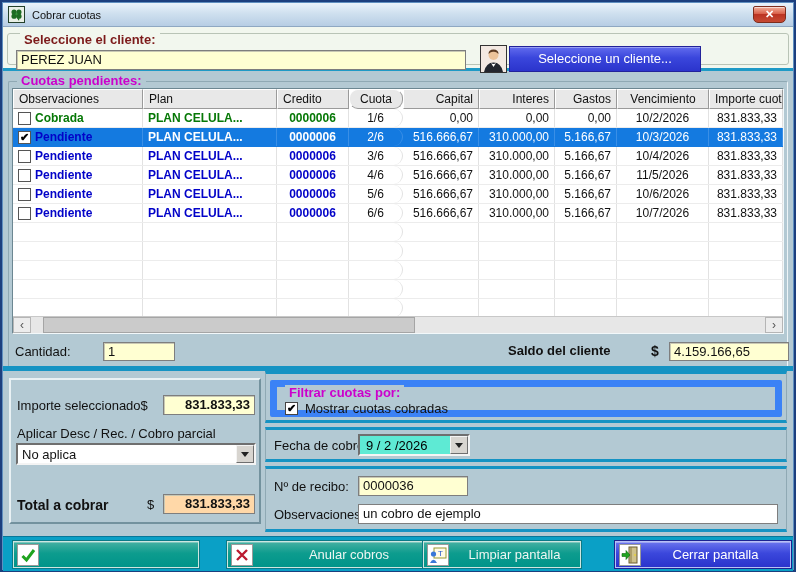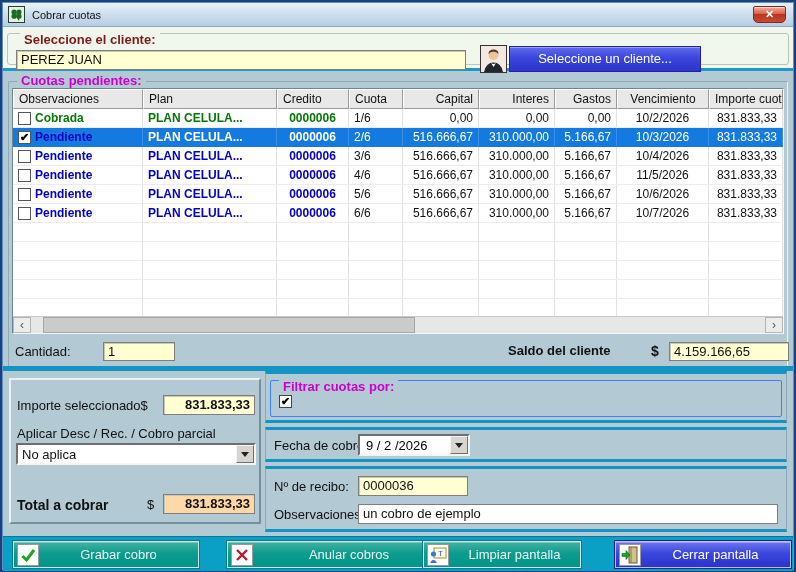--- a/index.html
+++ b/index.html
@@ -52,21 +52,21 @@
     background:#fff; overflow:hidden; }
   .t-header { display:flex; height:20px; }
   .th { background:#e8e8e8; font-size:12px; color:#111; padding:0 5px; line-height:18px;
     border-style:solid; border-width:1px; border-color:#fff #9a9a9a #9a9a9a #fff;
     white-space:nowrap; overflow:hidden; }
   .t-body { }
   .tr { display:flex; height:19px; border-bottom:1px solid #ececec; }
   .td { font-size:12px; color:#111; padding:0 5px; line-height:18px;
     border-right:1px solid #e2e2e2; white-space:nowrap; overflow:hidden; }
   .c0{width:130px;} .c1{width:134px;} .c2{width:72px; text-align:center;}
-  .c3{width:54px; } .c4{width:76px; text-align:right;}
+  .c3{width:54px; text-align:center;border-radius:9px;} .c4{width:76px; text-align:right;}
   .c5{width:76px; text-align:right;} .c6{width:62px; text-align:right;}
   .c7{width:92px; text-align:center;} .c8{flex:1; text-align:right;}
   .th.c4,.th.c5,.th.c6,.th.c8{text-align:right;} .th.c2{text-align:left;} .th.c7{text-align:center;}
   .obs-cell { display:flex; align-items:center; gap:4px; }
   .row-cb { width:13px; height:13px; background:#fff; border:1px solid #555; flex:0 0 13px;
     font-size:11px; line-height:11px; text-align:center; color:#000; font-weight:bold; }
   .tr.cobrada .statustext, .tr.cobrada .c1, .tr.cobrada .c2 { color:#067806; font-weight:bold; }
   .tr.pendiente .statustext, .tr.pendiente .c1, .tr.pendiente .c2 { color:#0202c8; font-weight:bold; }
   .tr.sel { background:#147ae0; border-bottom-color:#147ae0; }
   .tr.sel .td { color:#fff !important; border-right-color:#3a8fe6; }
@@ -112,28 +112,28 @@
   .total-field { position:absolute; left:152px; top:114px; width:92px; height:20px; text-align:right;
     font-weight:bold; background:#ffd8a8; }
 
   .right-col { position:absolute; left:262px; right:6px; top:0; bottom:0; }
   .rpanel { position:absolute; left:0; right:0; background:#b3c9d3;
     border:1px solid #8fa9b4; border-top:3px solid #1593c3; border-bottom:3px solid #1593c3; }
   .rpanel-a { top:0; height:52px; }
   .rpanel-b { top:56px; height:35px; }
   .rpanel-c { top:95px; height:66px; }
   .filter-group { position:absolute; left:4px; right:4px; top:6px; bottom:3px;
-    border:1px solid #3b82f6; border-radius:2px; }
+    border:7px solid #3b82f6; border-radius:2px; }
   .filter-legend { position:absolute; left:8px; top:-2px; padding:0 4px; background:#b3c9d3;
     font-size:13px; font-weight:bold; color:#cc00cc; }
   .cb { width:13px; height:13px; background:#fff; border:1px solid #444; display:inline-block;
     font-size:11px; line-height:11px; text-align:center; color:#000; font-weight:bold; vertical-align:-2px; }
   .filter-row { position:absolute; left:8px; top:14px; display:flex; gap:7px; align-items:center; }
   .fecha-label { position:absolute; left:8px; top:8px; }
-  .fecha-combo { position:absolute; left:92px; top:4px; width:112px; height:22px; background:#ffffff;
+  .fecha-combo { position:absolute; left:92px; top:4px; width:112px; height:22px; background:#5eead4;
     border:2px solid; border-color:#6f6f6f #f4f4f4 #f4f4f4 #6f6f6f; font-size:13px; }
   .fecha-combo .val { position:absolute; left:6px; top:2px; }
   .recibo-label { position:absolute; left:8px; top:10px; }
   .recibo-field { position:absolute; left:92px; top:7px; width:110px; height:20px; }
   .obs-label { position:absolute; left:8px; top:38px; }
   .obs-field { position:absolute; left:92px; right:8px; top:35px; height:20px; background:#fff;
     border:1px solid #7e7e7e; box-shadow:none; font-size:13px; padding:1px 4px; }
 
   
   .button-bar { position:absolute; left:1px; right:1px; top:534px; height:35px; background:#0aa0c6;
@@ -382,20 +382,21 @@
       <span class="lab total-cur">$</span>
       <span class="field total-field">831.833,33</span>
     </div>
 
     <div class="right-col">
       <div class="rpanel rpanel-a">
         <div class="filter-group">
           <span class="filter-legend">Filtrar cuotas por:</span>
           <div class="filter-row">
             <span class="cb">✔</span>
+            <span class="lab">Mostrar cuotas cobradas</span>
           </div>
         </div>
       </div>
 
       <div class="rpanel rpanel-b">
         <span class="lab fecha-label">Fecha de cobro:</span>
         <div class="fecha-combo">
           <span class="val">9 / 2 /2026</span>
           <span class="combo-arrow">
               <span class="tri-down"></span>
@@ -412,21 +413,20 @@
     </div>
   </div>
 
   <div class="button-bar">
     <div class="action-btn btn-grabar">
       <span class="icon-tile">
         <svg width="16" height="16" viewBox="0 0 16 16">
             <path d="M2.5 9 L6.5 13 L14 3" stroke="#1fa31f" stroke-width="3" fill="none"></path>
           </svg>
       </span>
-      <span class="btn-label">Grabar cobro</span>
     </div>
     <div class="action-btn btn-anular">
       <span class="icon-tile">
         <svg width="16" height="16" viewBox="0 0 16 16">
             <path d="M3 3 L13 13 M13 3 L3 13" stroke="#bb1a30" stroke-width="2.4" fill="none"></path>
           </svg>
       </span>
       <span class="btn-label">Anular cobros</span>
     </div>
     <div class="action-btn btn-limpiar">

